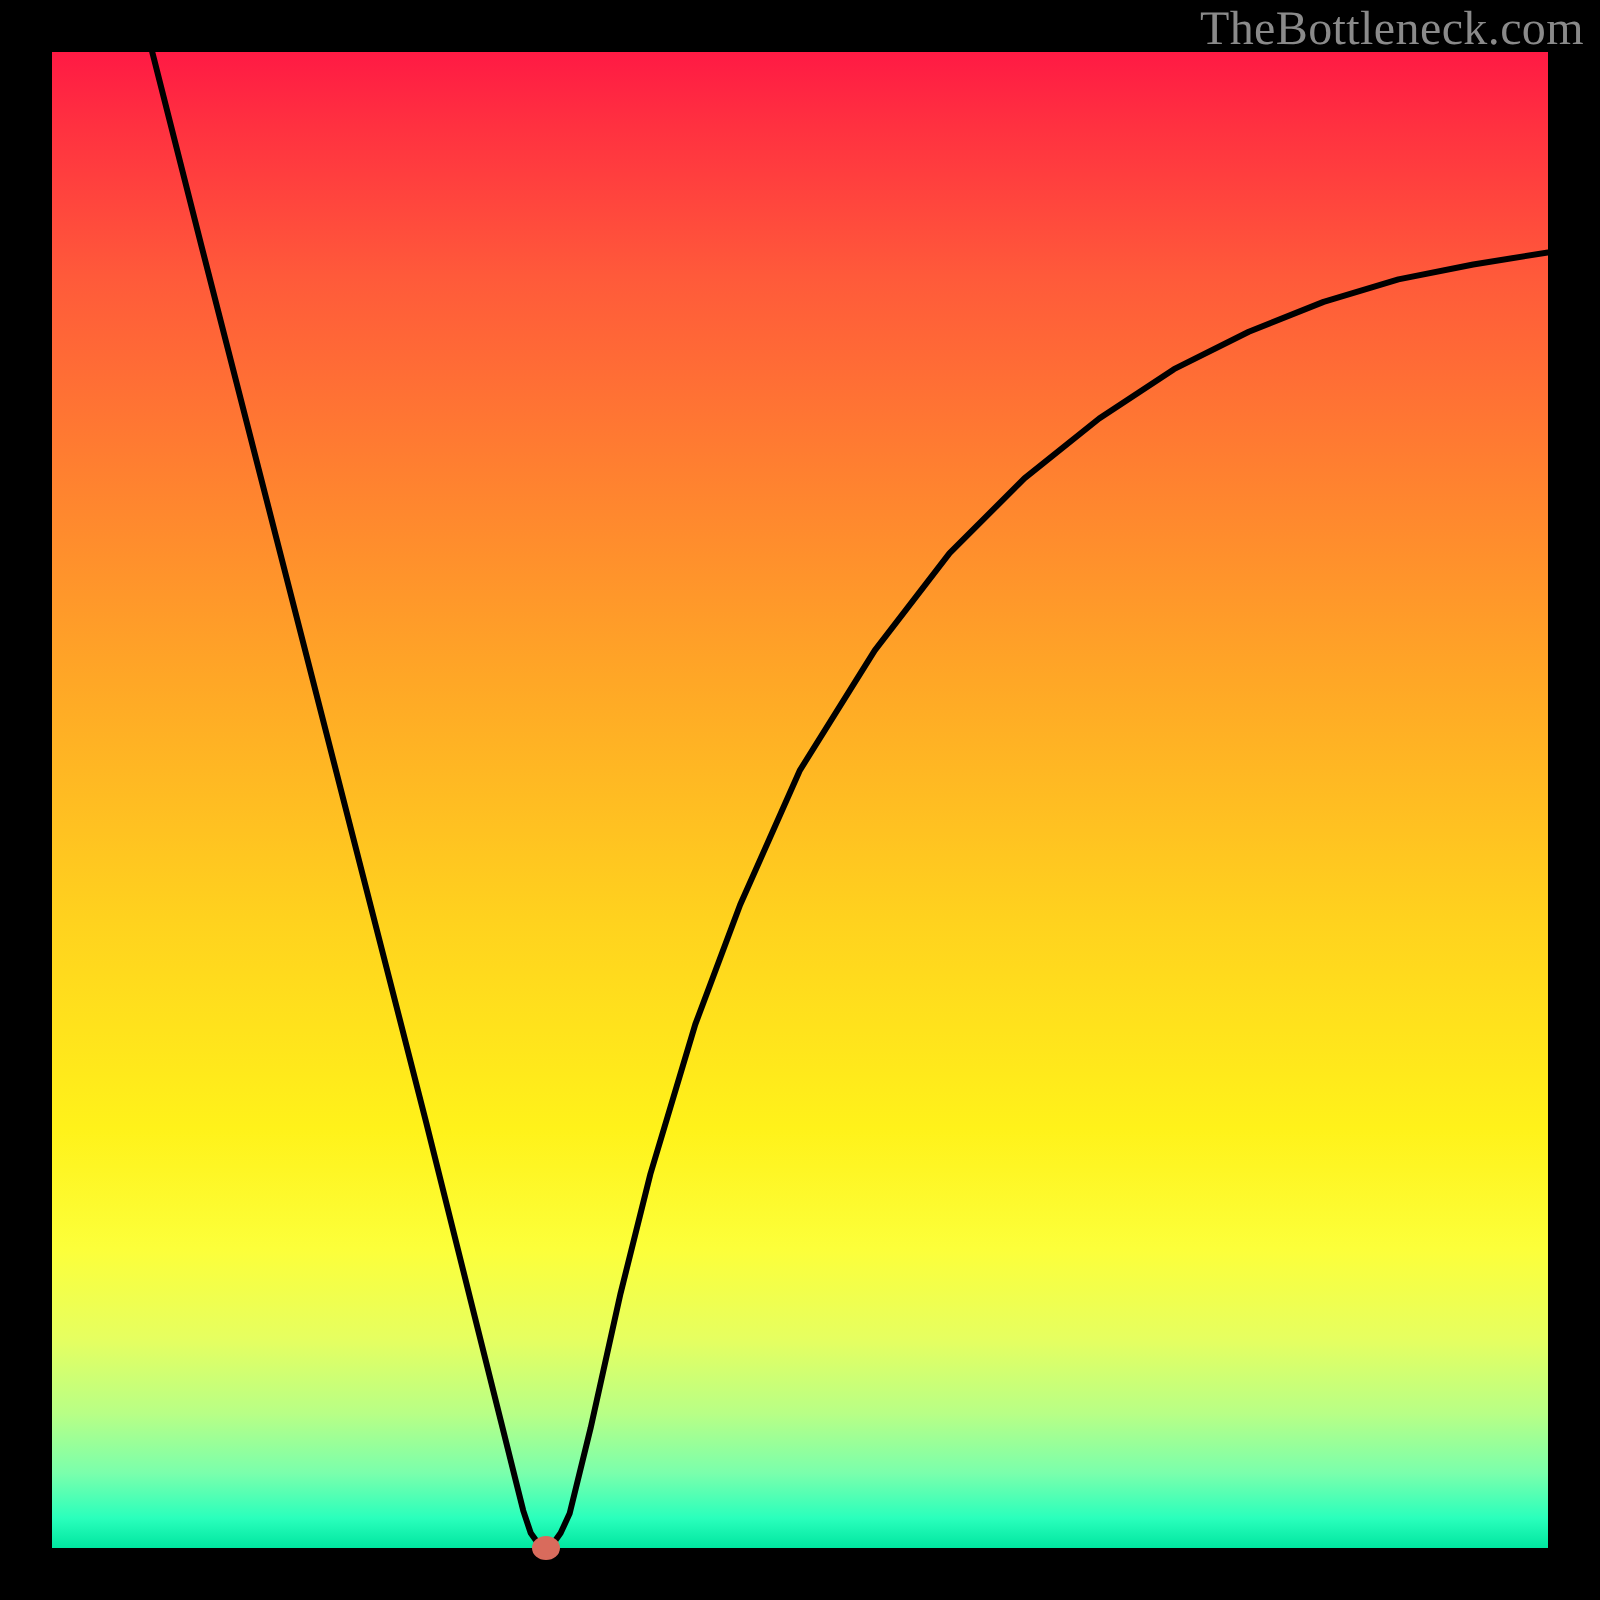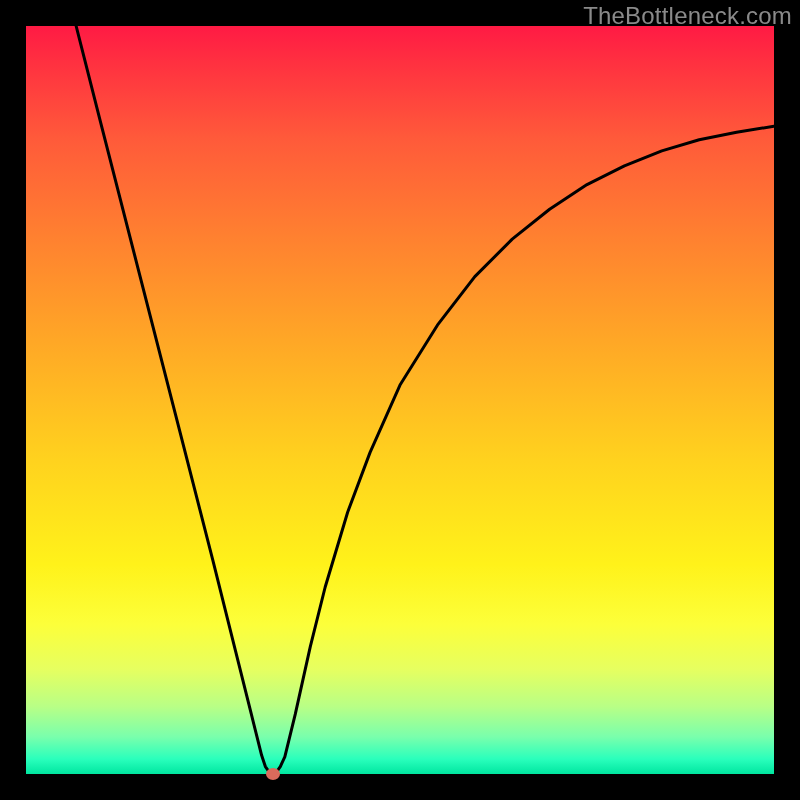--- a/index.html
+++ b/index.html
@@ -44,21 +44,21 @@
     position: absolute;
     left: 0;
     top: 0;
     width: 748px;
     height: 748px;
   }
   .watermark {
     position: absolute;
     top: 2px;
     right: 8px;
-    font-family: Liberation Sans, sans-serif;
+    font-family: Liberation Serif, serif;
     font-size: 24px;
     font-weight: 500;
     color: #8a8a8a;
     letter-spacing: 0.2px;
   }
   .dot {
     position: absolute;
     width: 14px;
     height: 12px;
     border-radius: 50%;

